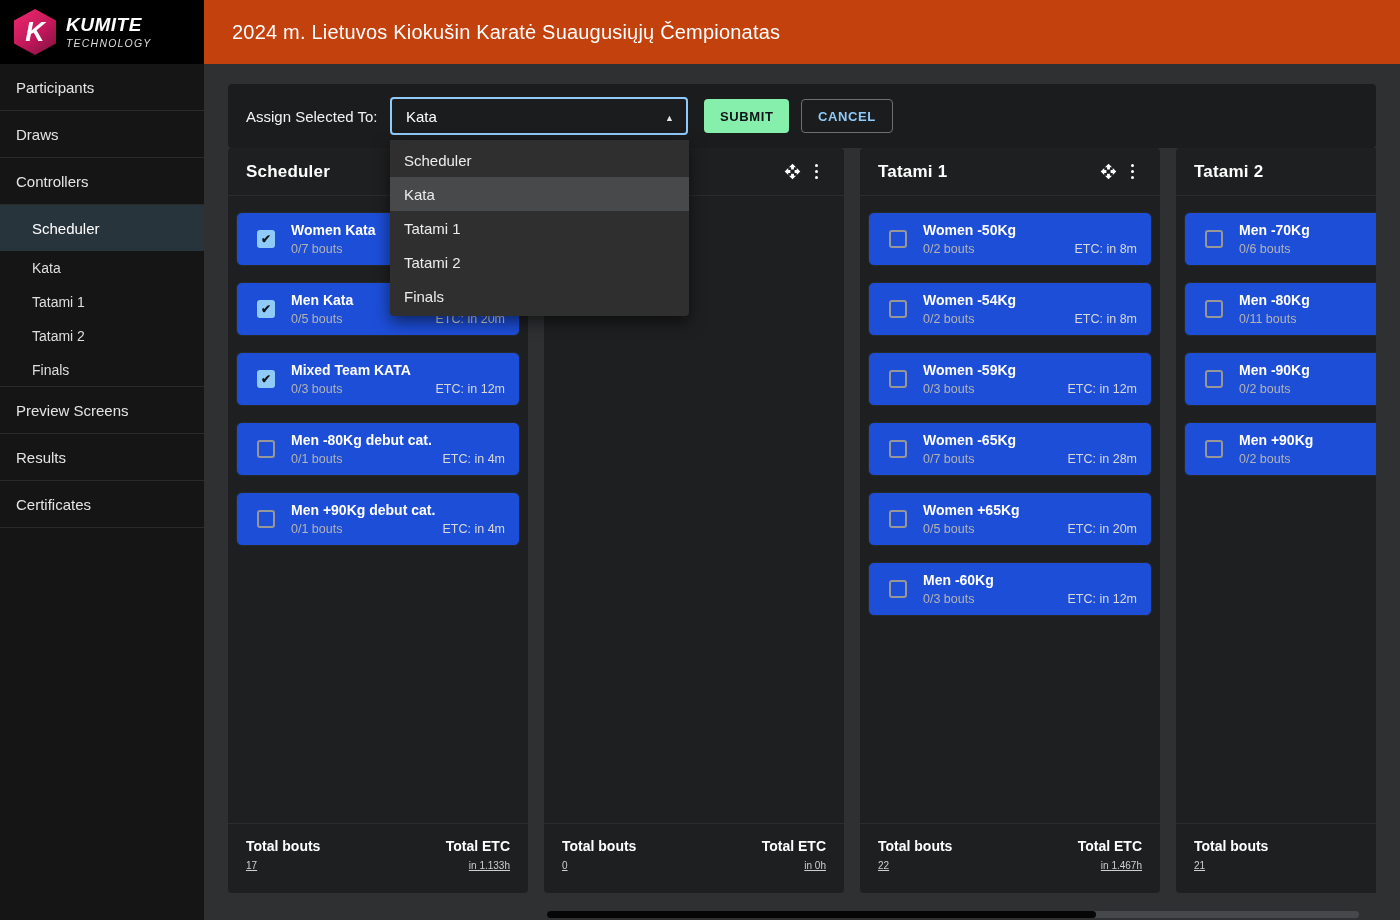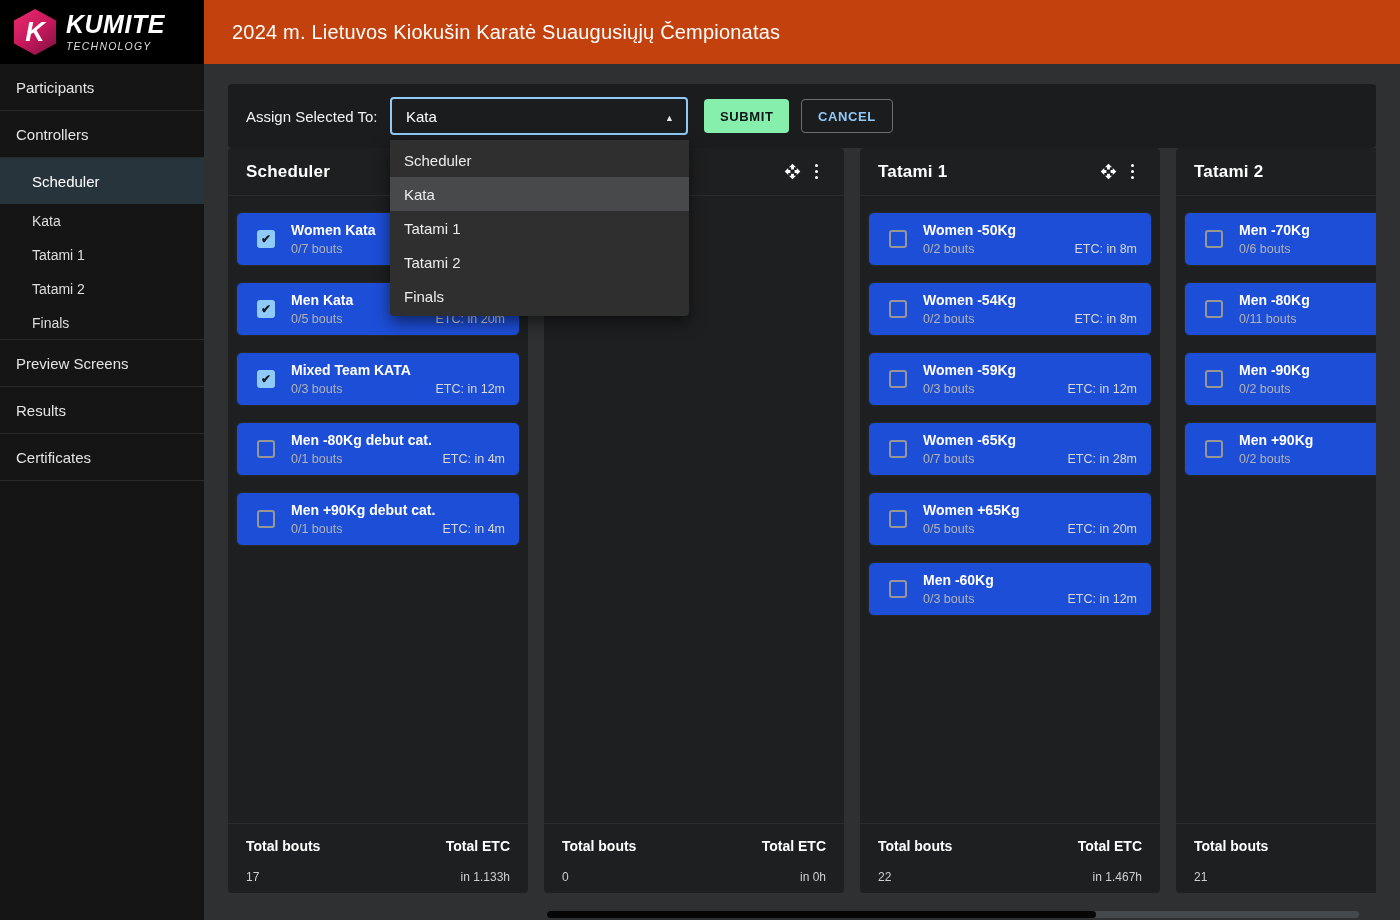--- a/index.html
+++ b/index.html
@@ -7,21 +7,21 @@
        font-family:"Liberation Sans",sans-serif;-webkit-font-smoothing:antialiased;}
 
   
   .sidebar{position:absolute;left:0;top:0;width:204px;height:920px;background:#151515;z-index:20;}
   .logo{height:64px;background:#000;display:flex;align-items:center;padding-left:14px;gap:10px;}
   .hex{width:42px;height:46px;flex:none;
        clip-path:polygon(50% 0,100% 25%,100% 75%,50% 100%,0 75%,0 25%);
        background:linear-gradient(140deg,#ef2a6f 0%,#c2185b 55%,#7c113f 100%);
        display:flex;align-items:center;justify-content:center;}
   .hex span{color:#fff;font-weight:bold;font-style:italic;font-size:27px;line-height:1;}
-  .brand-name{font-size:25px;font-weight:bold;font-style:italic;color:#fff;letter-spacing:.5px;line-height:1;}
+  .brand-name{font-size:19px;font-weight:bold;font-style:italic;color:#fff;letter-spacing:.5px;line-height:1;}
   .brand-sub{font-size:10.5px;font-style:italic;color:#dcdcdc;letter-spacing:1.2px;margin-top:3px;}
   .side-item{display:flex;align-items:center;height:47px;padding-left:16px;color:#e4e4e4;
              font-size:15px;cursor:pointer;box-sizing:border-box;}
   .side-item.divider{border-bottom:1px solid #2a2a2a;}
   .side-item.sub{height:34px;padding-left:32px;font-size:14px;color:#dedede;}
   .side-item.active{height:46px;background:#28343c;color:#fff;font-size:15px;}
 
   
   .header{position:absolute;left:204px;top:0;width:1196px;height:64px;background:#c2410c;
           display:flex;align-items:center;padding-left:28px;box-sizing:border-box;}
@@ -68,21 +68,21 @@
       flex:none;cursor:pointer;display:flex;align-items:center;justify-content:center;}
   .cb.checked{background:#90caf9;border-color:#90caf9;}
   .cb.checked::after{content:"✔";font-size:12px;font-weight:bold;color:#10151a;line-height:1;}
   .card-text{margin-left:16px;}
   .card-title{font-size:14px;font-weight:600;color:#fff;line-height:17px;}
   .card-sub{font-size:12.5px;color:#b3b3b3;margin-top:3px;}
   .card-etc{position:absolute;right:14px;bottom:9px;font-size:12.5px;color:#d8d8d8;}
   .col-footer{position:absolute;left:0;right:0;bottom:0;height:70px;border-top:1px solid #2c2c2d;
               box-sizing:border-box;padding:14px 18px 0;display:flex;justify-content:space-between;}
   .tot-label{font-size:14px;font-weight:600;color:#fff;}
-  .tot-value{font-size:12px;color:#cfcfcf;margin-top:16px;}
+  .tot-value{font-size:10px;color:#cfcfcf;margin-top:6px;text-decoration:underline;}
   .tot-right{text-align:right;}
 
   
   .hscroll{position:absolute;left:547px;top:911px;width:812px;height:7px;background:#46494c;
            border-radius:4px;z-index:5;}
   .hscroll .thumb{position:absolute;left:0;top:0;width:549px;height:7px;background:#060606;
                   border-radius:4px;cursor:pointer;}
 </style>
 </head>
 <body>
@@ -98,20 +98,23 @@
         <div class="brand-name">KUMITE</div>
         <div class="brand-sub">TECHNOLOGY</div>
       </div>
     </div>
     <nav>
 
         <div class="side-item divider">
           <span>Participants</span>
         </div>
 
+        <div class="side-item divider">
+          <span>Draws</span>
+        </div>
 
         <div class="side-item divider">
           <span>Controllers</span>
         </div>
 
         <div class="side-item sub active">
           <span>Scheduler</span>
         </div>
 
         <div class="side-item sub">

